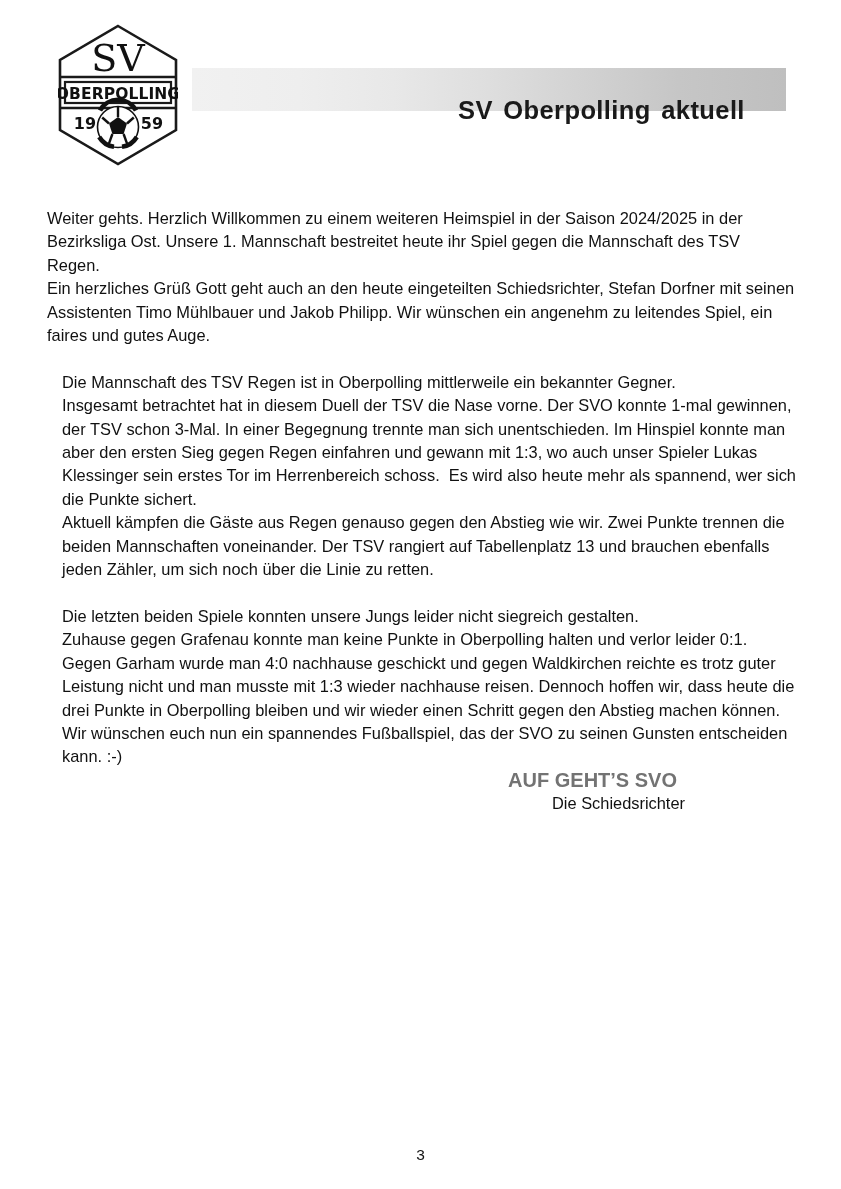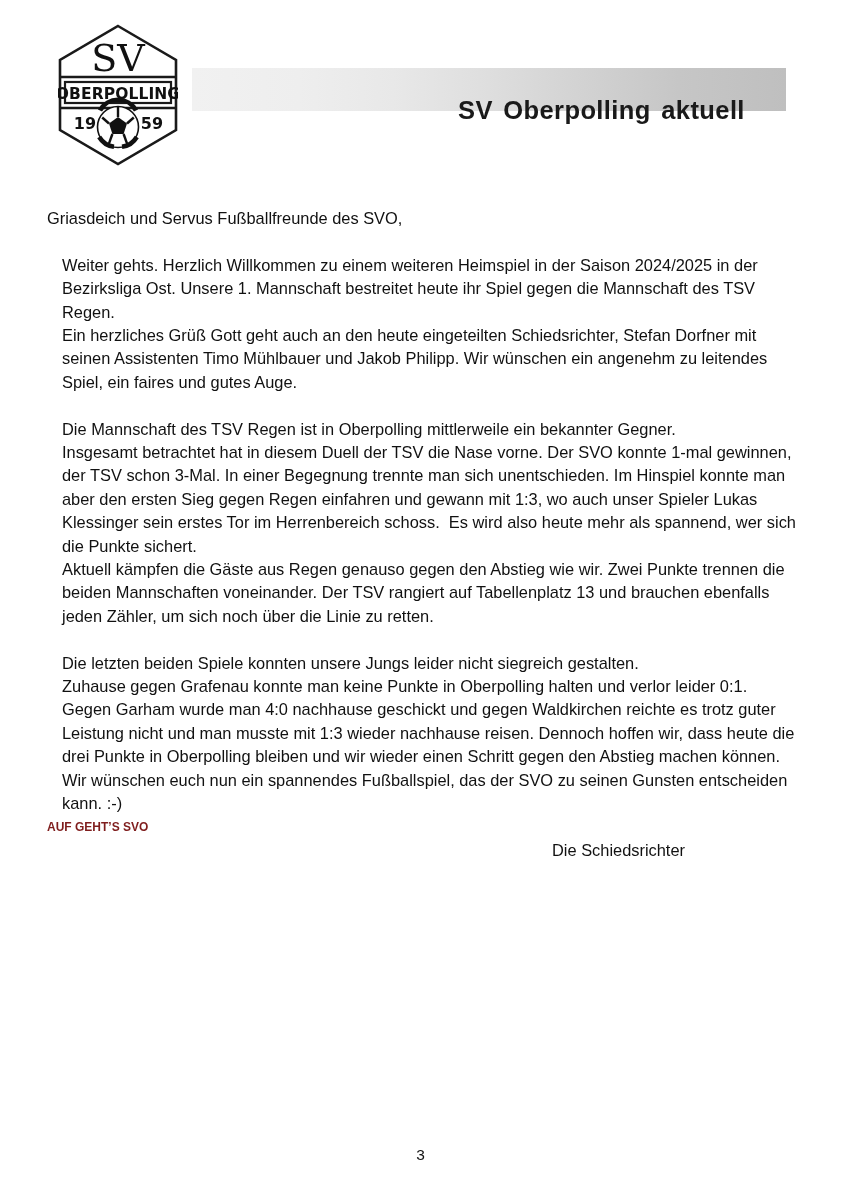--- a/index.html
+++ b/index.html
@@ -84,25 +84,25 @@
     white-space: pre-wrap;
   }
 
   .para + .para {
     margin-top: 23.4px;
     margin-left: 15px;
   }
 
   .slogan {
     margin: 0;
-    text-align: left;
-    font-size: 12px;
+    text-align: right;
+    font-size: 20px;
     line-height: 23.4px;
     font-weight: bold;
-    color: #7f1d1d;
+    color: #737373;
     padding-right: 120px;
   }
 
   .signature {
     margin: 0;
     font-size: 16.4px;
     line-height: 23.4px;
     color: #111111;
     padding-left: 505px;
   }
@@ -149,21 +149,20 @@
         </g>
       </svg>
     </div>
 
     <div class="banner"></div>
 
     <div class="header-title">SV Oberpolling aktuell</div>
   </div>
 
   <div class="content">
-    <p class="para">Griasdeich und Servus Fußballfreunde des SVO,</p>
     <p class="para">Weiter gehts. Herzlich Willkommen zu einem weiteren Heimspiel in der Saison 2024/2025 in der Bezirksliga Ost. Unsere 1. Mannschaft bestreitet heute ihr Spiel gegen die Mannschaft des TSV Regen.
 Ein herzliches Grüß Gott geht auch an den heute eingeteilten Schiedsrichter, Stefan Dorfner mit seinen Assistenten Timo Mühlbauer und Jakob Philipp. Wir wünschen ein angenehm zu leitendes Spiel, ein faires und gutes Auge.</p>
     <p class="para">Die Mannschaft des TSV Regen ist in Oberpolling mittlerweile ein bekannter Gegner.
 Insgesamt betrachtet hat in diesem Duell der TSV die Nase vorne. Der SVO konnte 1-mal gewinnen, der TSV schon 3-Mal. In einer Begegnung trennte man sich unentschieden. Im Hinspiel konnte man aber den ersten Sieg gegen Regen einfahren und gewann mit 1:3, wo auch unser Spieler Lukas Klessinger sein erstes Tor im Herrenbereich schoss.  Es wird also heute mehr als spannend, wer sich die Punkte sichert.
 Aktuell kämpfen die Gäste aus Regen genauso gegen den Abstieg wie wir. Zwei Punkte trennen die beiden Mannschaften voneinander. Der TSV rangiert auf Tabellenplatz 13 und brauchen ebenfalls jeden Zähler, um sich noch über die Linie zu retten.</p>
     <p class="para">Die letzten beiden Spiele konnten unsere Jungs leider nicht siegreich gestalten.
 Zuhause gegen Grafenau konnte man keine Punkte in Oberpolling halten und verlor leider 0:1. Gegen Garham wurde man 4:0 nachhause geschickt und gegen Waldkirchen reichte es trotz guter Leistung nicht und man musste mit 1:3 wieder nachhause reisen. Dennoch hoffen wir, dass heute die drei Punkte in Oberpolling bleiben und wir wieder einen Schritt gegen den Abstieg machen können.
 Wir wünschen euch nun ein spannendes Fußballspiel, das der SVO zu seinen Gunsten entscheiden kann. :-)</p>
     <p class="slogan">AUF GEHT’S SVO</p>
     <p class="signature">Die Schiedsrichter</p>

